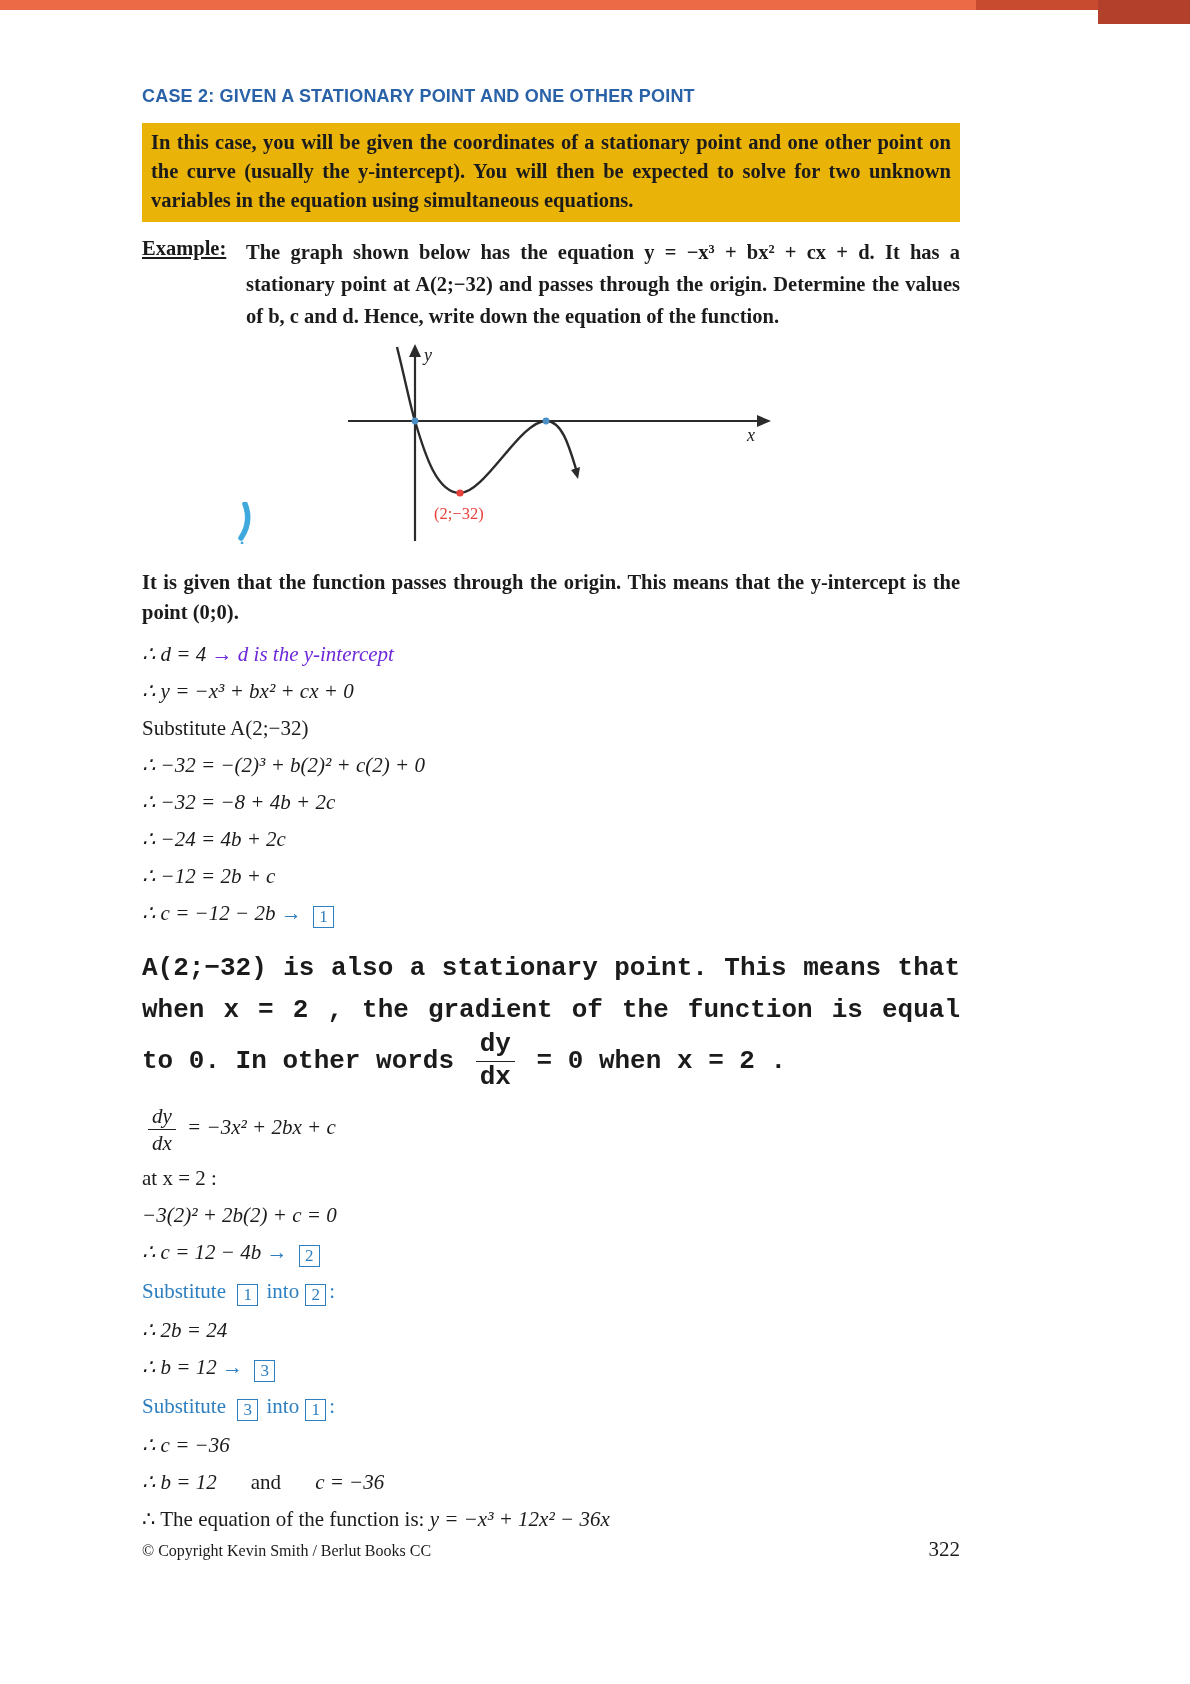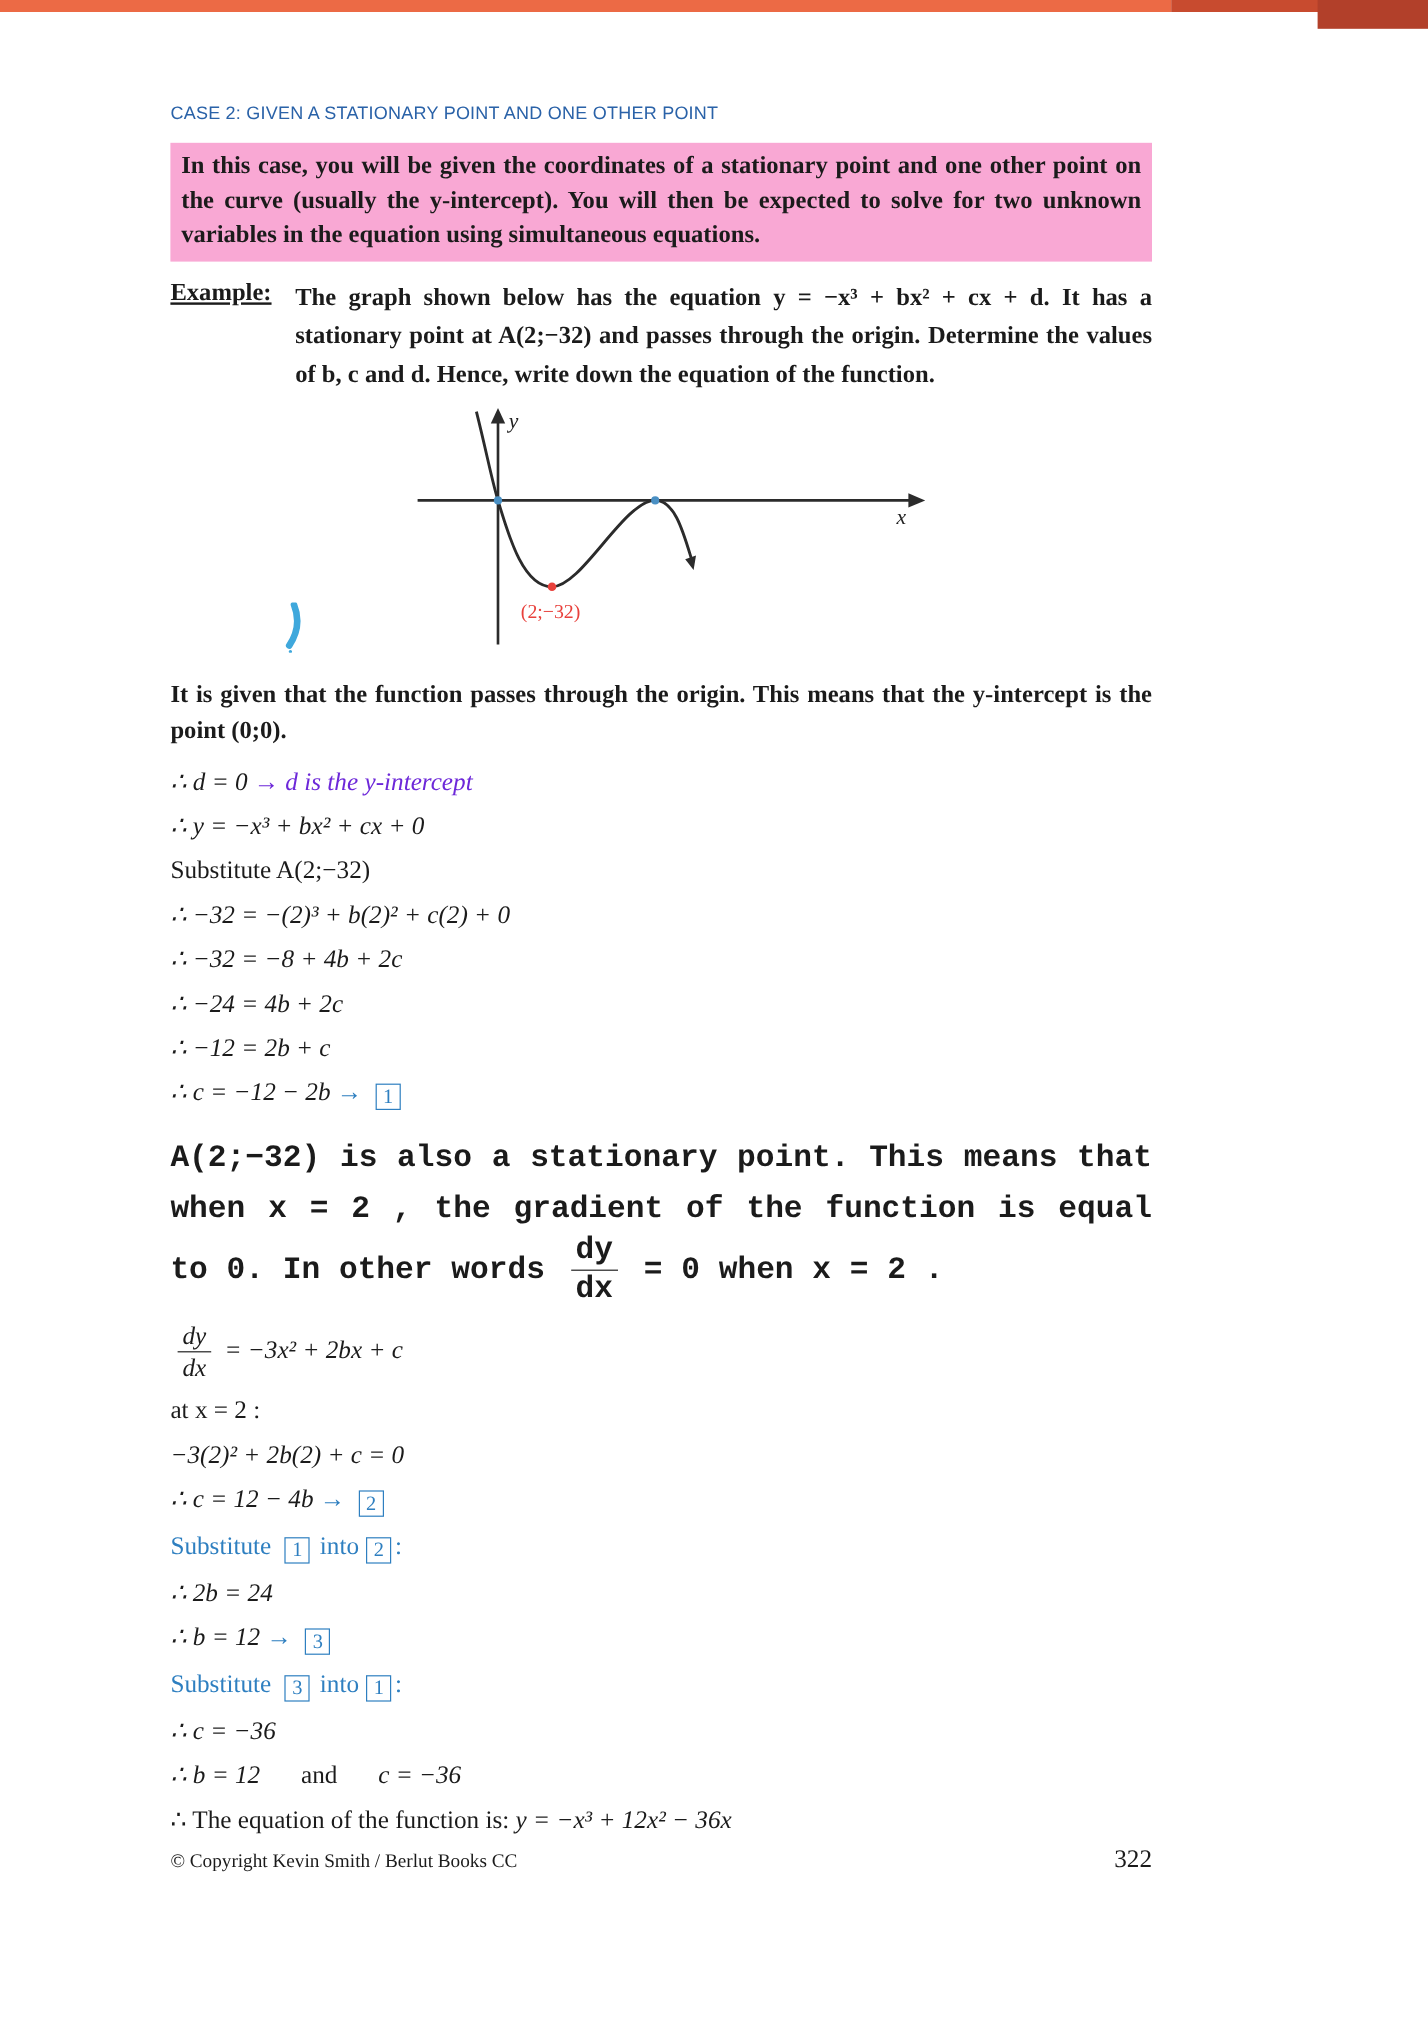--- a/index.html
+++ b/index.html
@@ -6,25 +6,25 @@
   body{
     width:1190px;height:1684px;position:relative;background:#ffffff;
     font-family:"Liberation Serif", serif;color:#1b1b1b;overflow:hidden;
   }
   .topbar{position:absolute;top:0;left:0;width:1190px;height:12px;}
   .topbar-left{position:absolute;left:0;top:0;width:82%;height:10px;background:#ec6a45;}
   .topbar-right{position:absolute;right:0;top:0;width:18%;height:10px;background:#c84b2f;}
   .topbar-corner{position:absolute;right:0;top:0;width:92px;height:24px;background:#b2402a;}
   .content{position:absolute;left:142px;top:86px;width:818px;}
   h1{
-    font-family:"Liberation Sans", sans-serif;font-weight:400;font-size:15px;
+    font-family:"Liberation Sans", sans-serif;font-weight:700;font-size:18px;
     color:#2a62a8;margin:0 0 16px 0;letter-spacing:0.2px;
   }
   .intro{
-    background:#f9a8d4;font-weight:700;font-size:20.5px;line-height:1.42;
+    background:#eab308;font-weight:700;font-size:20.5px;line-height:1.42;
     padding:5px 9px 7px 9px;margin:0;text-align:justify;
   }
   .example-row{display:flex;margin-top:15px;font-weight:700;font-size:20.5px;}
   .example-label{text-decoration:underline;flex:0 0 104px;}
   .example-text{text-align:justify;line-height:1.55;flex:1;}
   .graph-wrap{margin:10px 0 2px 198px;}
   .axis{stroke:#2b2b2b;stroke-width:2.2;}
   .axfill{fill:#2b2b2b;}
   .curve{fill:none;stroke:#2b2b2b;stroke-width:2.4;}
   .axis-label{font-family:"Liberation Serif", serif;font-style:italic;font-size:18px;fill:#222;}
@@ -93,21 +93,21 @@
   <div class="scribble">
     <svg width="18" height="42" viewBox="0 0 18 42">
       <path d="M9,2 C13,12 13,24 5,36" stroke="#3fa8dc" stroke-width="5.5" fill="none" stroke-linecap="round"></path>
       <circle cx="6" cy="41" r="1.4" fill="#3fa8dc"></circle>
     </svg>
   </div>
 
   <p class="given">It is given that the function passes through the origin. This means that the y-intercept is the point (0;0).</p>
 
   <p class="math">
-    <span>∴ d = 0 </span>
+    <span>∴ d = 4 </span>
     <span class="red">→ d  is the y-intercept</span>
   </p>
   <p class="math">∴ y = −x³ + bx² + cx + 0</p>
   <p class="math roman">Substitute A(2;−32)</p>
   <p class="math">∴ −32 = −(2)³ + b(2)² + c(2) + 0</p>
   <p class="math">∴ −32 = −8 + 4b + 2c</p>
   <p class="math">∴ −24 = 4b + 2c</p>
   <p class="math">∴ −12 = 2b + c</p>
   <p class="math">
     <span>∴ c = −12 − 2b</span>

